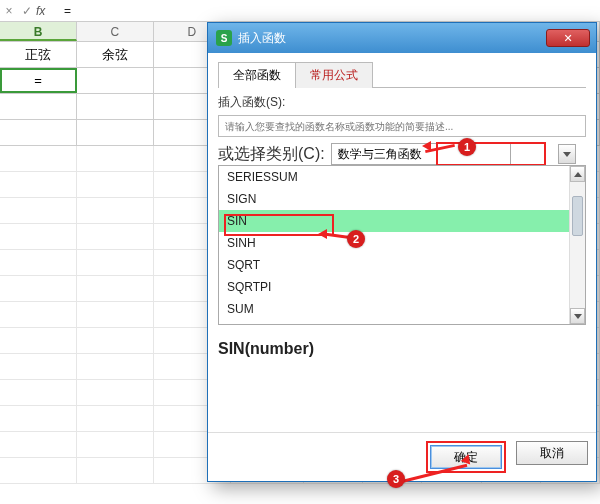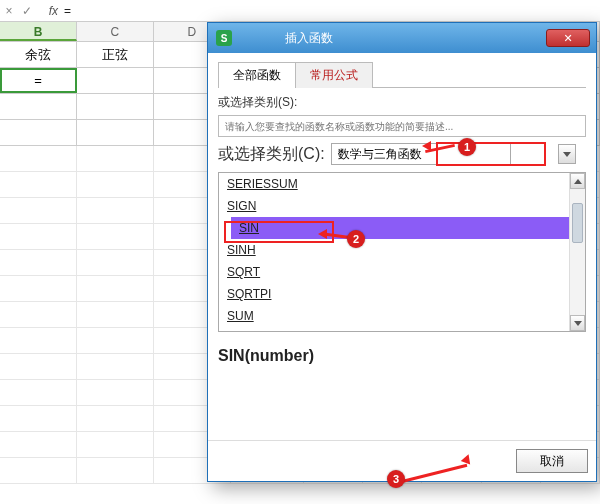--- a/index.html
+++ b/index.html
@@ -2,21 +2,21 @@
 <html><head>
 <meta charset="utf-8">
 <style>
   * { box-sizing: border-box; margin: 0; padding: 0; font-family: "Microsoft YaHei", Arial, sans-serif; }
   body { width: 600px; height: 504px; background: #fff; position: relative; overflow: hidden; }
 
   
   .formula-bar { height: 22px; border-bottom: 1px solid #ccc; display: flex; align-items: center; font-size: 12px; background: #fff; }
   .fb-x { width: 18px; text-align: center; color: #888; }
   .fb-chk { width: 18px; text-align: center; color: #888; }
-  .fb-fx { width: 22px; text-align: right; color: #555; font-style: italic; }
+  .fb-fx { width: 22px; text-align: left; color: #555; font-style: italic; }
   .fb-input { flex: 1; padding-left: 6px; color: #222; }
 
   
   .sheet { position: relative; }
   .col-headers { display: flex; height: 20px; background: #f4f4f4; border-bottom: 1px solid #ccc; }
   .ch { border-right: 1px solid #ccc; font-size: 12px; color: #666; text-align: center; line-height: 20px; }
   .ch.b { width: 78px; background: #e0f0d8; color: #3a7a2a; font-weight: bold; border-bottom: 2px solid #5aa53a; }
   .ch.w78 { width: 78px; }
   .ch.w74 { width: 74px; }
   .ch.w60 { width: 60px; }
@@ -36,46 +36,46 @@
     position: absolute; left: 207px; top: 22px; width: 390px; height: 460px;
     background: #fff; border: 1px solid #1e6fb8;
     box-shadow: 6px 6px 18px rgba(0,0,0,0.35);
     z-index: 20; display: flex; flex-direction: column;
   }
   .dlg-title {
     height: 30px; background: linear-gradient(#6fb5e9,#3e8ed0);
     display: flex; align-items: center; padding: 0 6px 0 8px; color: #fff; font-size: 12px;
   }
   .dlg-icon { width: 16px; height: 16px; background: #2aa24a; border-radius: 3px; margin-right: 6px; display: flex; align-items: center; justify-content: center; font-size: 10px; font-weight: bold; }
-  .dlg-title-text { flex: 1; margin-left: 47px; }
+  .dlg-title-text { flex: 1; }
   .dlg-close { width: 44px; height: 18px; background: linear-gradient(#e06060,#c03030); border: 1px solid #8a1c1c; border-radius: 3px; display: flex; align-items: center; justify-content: center; color: #fff; font-size: 11px; }
 
   .dlg-body { padding: 8px 10px 6px 10px; flex: 1; display: flex; flex-direction: column; }
   .tabs { display: flex; font-size: 12px; }
   .tab { padding: 4px 14px; border: 1px solid #bbb; border-bottom: none; background: #fff; margin-right: -1px; position: relative; top: 1px; }
   .tab.inactive { background: #f0f0f0; color: #b91c1c; }
   .tab-underline { border-bottom: 1px solid #bbb; margin-bottom: 6px; }
 
   .frm-row { font-size: 12px; margin-bottom: 4px; display: flex; align-items: center; }
   .frm-label { color: #333; }
   .search-input { width: 100%; height: 22px; border: 1px solid #bbb; background: #fff; font-size: 10px; padding: 0 6px; color: #aaa; margin-bottom: 6px; }
 
-  .category-row { display: flex; align-items: center; margin-bottom: 7px; }
+  .category-row { display: flex; align-items: center; margin-bottom: 0; }
   .category-select {
     height: 22px; width: 180px; border: 1px solid #aaa; margin-left: 6px;
     display: flex; align-items: center; padding: 0 6px; font-size: 12px; background: #fff;
     position: relative;
   }
   .cat-red { position: absolute; left: 104px; top: -2px; width: 110px; height: 24px; border: 2px solid #e22; pointer-events: none; }
   .cat-dd { position: absolute; right: -66px; top: 0; width: 18px; height: 20px; border: 1px solid #aaa; background: linear-gradient(#fff,#ddd); display: flex; align-items: center; justify-content: center; }
   .chev { width:0;height:0;border-left:4px solid transparent;border-right:4px solid transparent;border-top:5px solid #555; }
 
   .listbox { border: 1px solid #aaa; height: 160px; overflow: hidden; font-size: 12px; position: relative; background: #fff; }
-  .listbox .item { padding: 4px 8px; color: #222; text-decoration: underline; }
-  .listbox .item.sel { background: #8b5cf6; margin-left: 12px; }
+  .listbox .item { padding: 4px 8px; color: #222; }
+  .listbox .item.sel { background: #86efac; }
   .listbox .scroll { position: absolute; right: 0; top: 0; bottom: 0; width: 16px; background: #f3f3f3; border-left: 1px solid #ddd; }
   .scroll .sbtn { height: 16px; background: linear-gradient(#fff,#ddd); border: 1px solid #bbb; display:flex;align-items:center;justify-content:center; }
   .scroll .thumb { position: absolute; left: 2px; right: 2px; top: 30px; height: 40px; background: #cfd8e0; border: 1px solid #aab4c0; border-radius: 2px; }
   .chev-up { width:0;height:0;border-left:4px solid transparent;border-right:4px solid transparent;border-bottom:5px solid #555; }
 
   .sin-red { position: absolute; left: 5px; top: 48px; width: 110px; height: 22px; border: 2px solid #e22; pointer-events: none; z-index: 2; }
 
   .desc { font-size: 16px; margin-top: 10px; line-height: 1.8; color: #222; flex: 1; }
   .desc strong { font-weight: bold; }
 
@@ -108,22 +108,22 @@
     <div class="ch w78">D</div>
     <div class="ch w74">E</div>
     <div class="ch w60">F</div>
     <div class="ch w60">G</div>
     <div class="ch w60">H</div>
     <div class="ch w60">I</div>
     <div class="ch w60">J</div>
   </div>
   <div class="rows">
     <div class="row">
+      <div class="cell w78">正弦</div>
       <div class="cell w78">余弦</div>
-      <div class="cell w78">正弦</div>
       <div class="cell w78"></div>
       <div class="cell w74"></div>
       <div class="cell w60"></div>
       <div class="cell w60"></div>
       <div class="cell w60"></div>
       <div class="cell w60"></div>
       <div class="cell w60"></div>
     </div>
     <div class="row">
       <div class="cell w78 active">=</div>
@@ -315,21 +315,21 @@
     </span>
   </div>
   <div class="dlg-body">
     <div class="tabs">
       <div class="tab">全部函数</div>
       <div class="tab inactive">常用公式</div>
     </div>
     <div class="tab-underline"></div>
 
     <div class="frm-row">
-        <span class="frm-label">或选择类别(S):</span>
+        <span class="frm-label">插入函数(S):</span>
       </div>
     <input class="search-input" placeholder="请输入您要查找的函数名称或函数功能的简要描述..." style="">
 
     <div class="category-row" style="position:relative">
       <span class="frm-label">或选择类别(C):</span>
       <div class="category-select">
         <span>数学与三角函数</span>
         <div class="cat-red"></div>
         <div class="cat-dd">
             <span class="chev"></span>
@@ -356,20 +356,23 @@
             <span class="chev"></span>
           </div>
       </div>
     </div>
 
     <div class="desc">
       <strong>SIN(number)</strong><br><br>
     </div>
   </div>
   <div class="dlg-buttons">
+    <span class="ok-red">
+      <span class="btn ok">确定</span>
+    </span>
     <span class="btn">取消</span>
   </div>
 </div>
 
 <div class="badge" style="left:458px; top:138px;">1</div>
 <div class="badge" style="left:347px; top:230px;">2</div>
 <div class="badge" style="left:387px; top:470px;">3</div>
 
 <div class="arrow" style="left:425px; top:147px; width:30px; height:3px; transform:rotate(-12deg);"></div>
 <div class="arrow-head" style="left:422px; top:141px; border-top:5px solid transparent; border-bottom:5px solid transparent; border-right:9px solid #e22;"></div>

